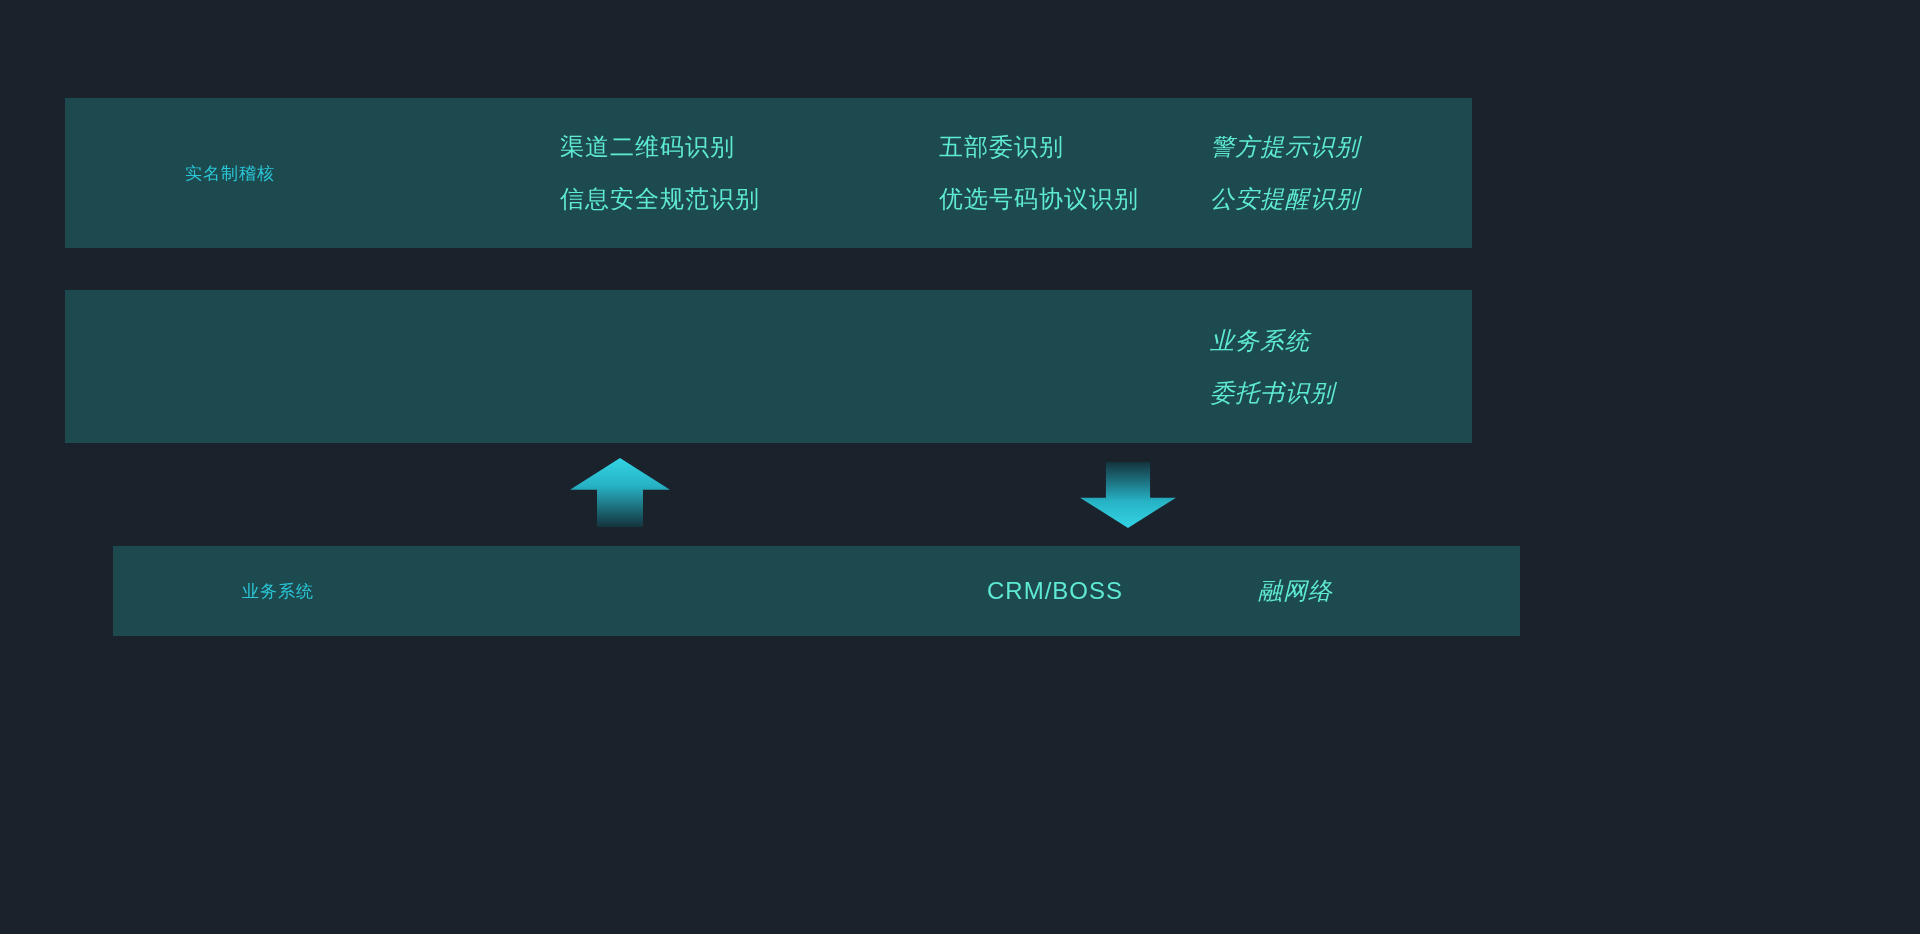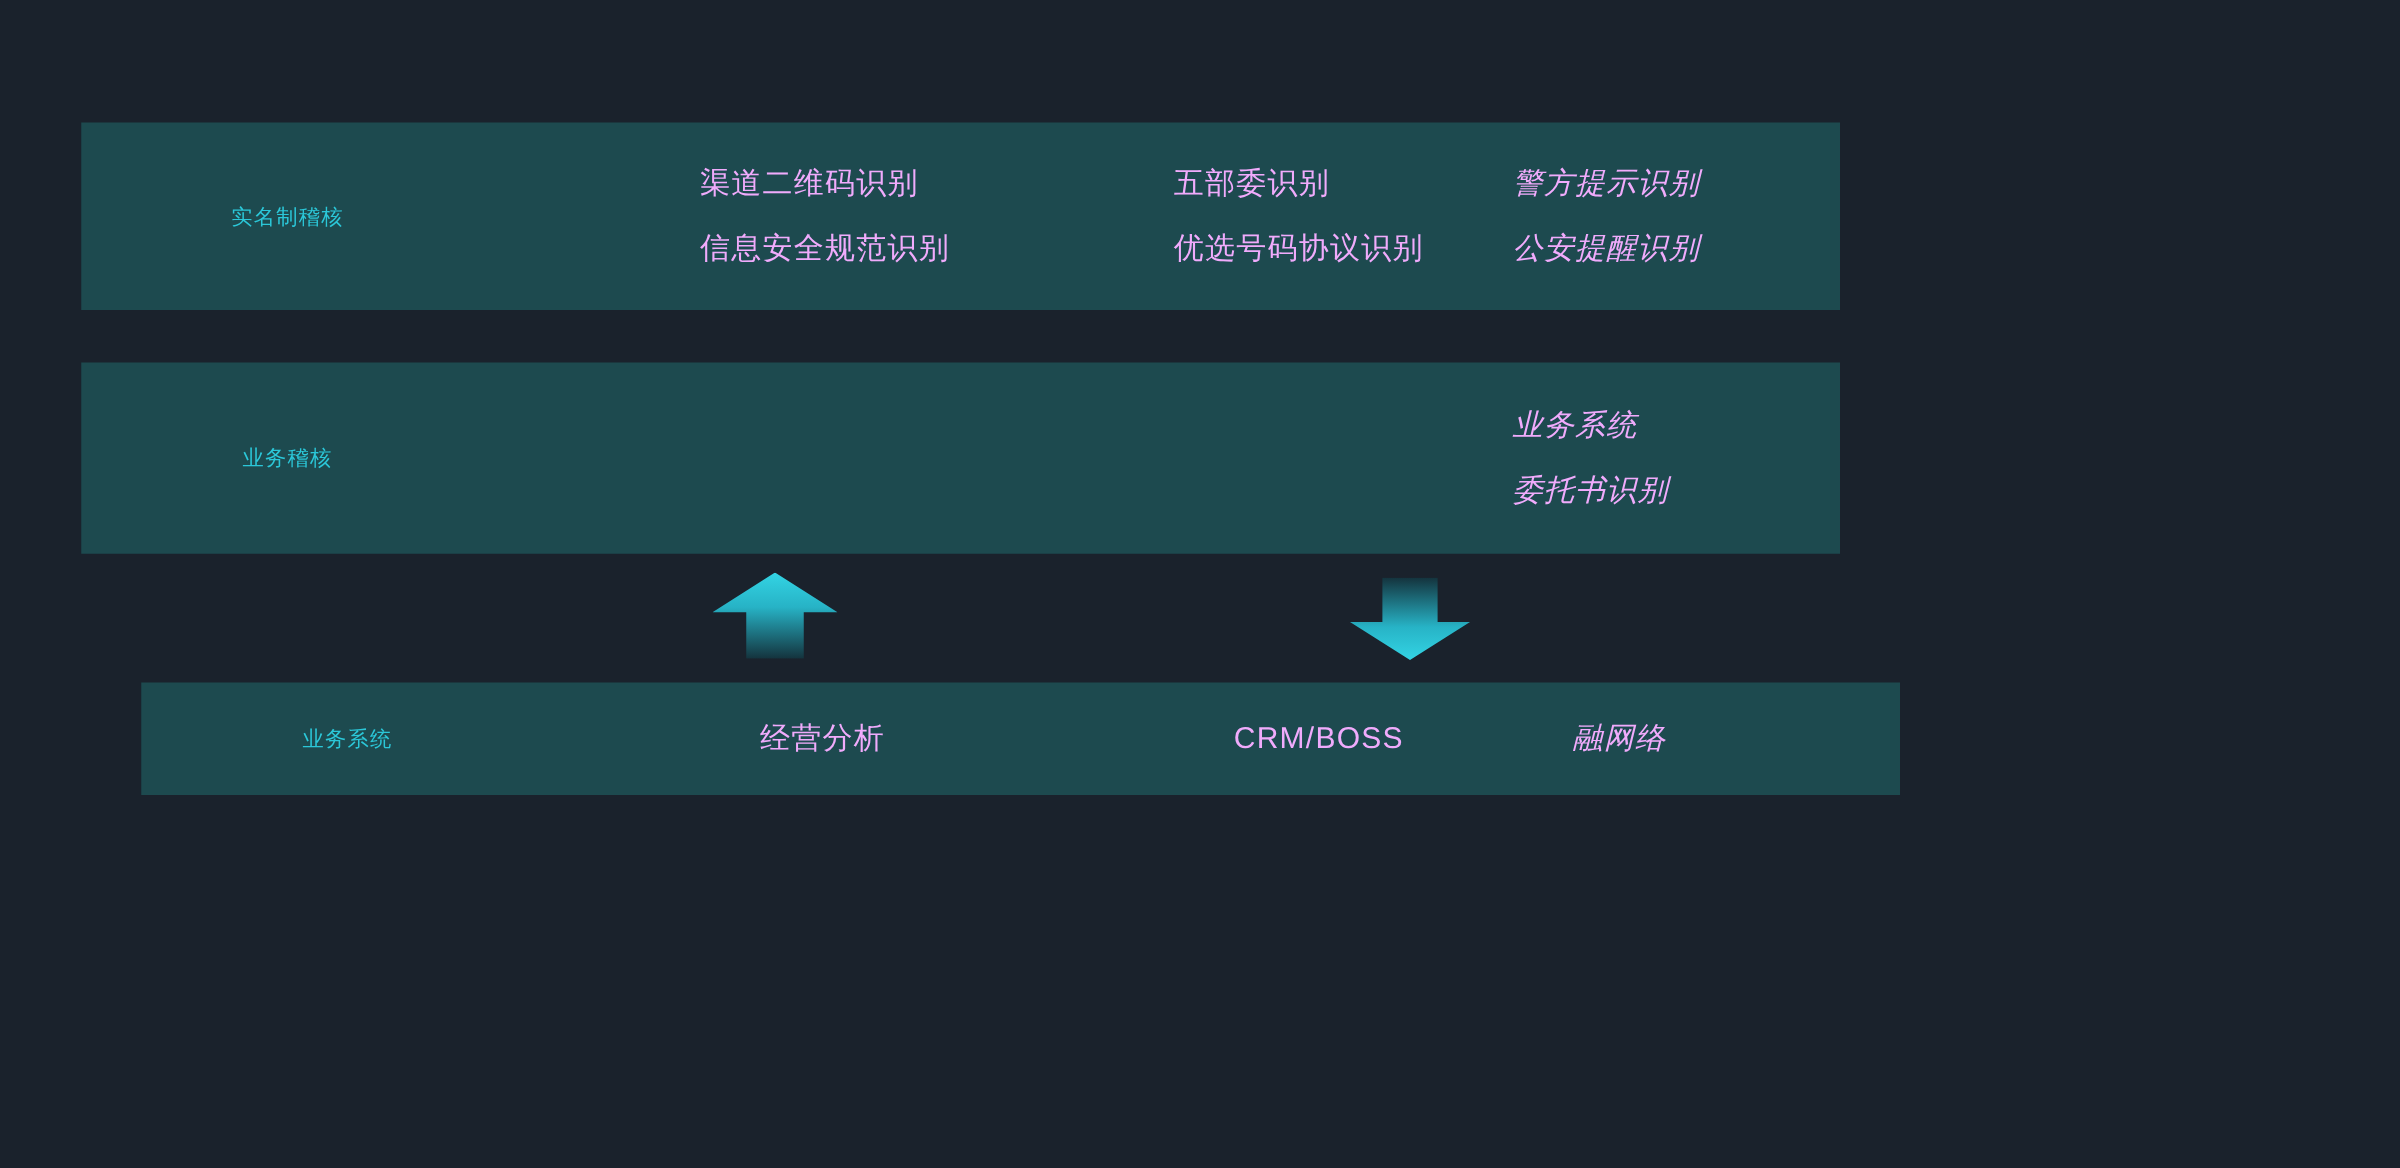--- a/index.html
+++ b/index.html
@@ -42,21 +42,21 @@
     letter-spacing: 1px;
   }
   .col {
     position: absolute;
     top: 0;
     height: 100%;
     display: flex;
     flex-direction: column;
     justify-content: center;
     gap: 22px;
-    color: #f0abfc;
+    color: #5eead4;
     font-size: 24px;
     letter-spacing: 1px;
   }
   .col-1 { left: 495px;  }
   .col-2 { left: 874px;  }
   .col-3 { left: 1145px; font-style: italic; }
   .line { line-height: 30px; white-space: nowrap; }
 
   .arrow {
     position: absolute;
@@ -93,35 +93,31 @@
       <div class="line">五部委识别</div>
       <div class="line">优选号码协议识别</div>
     </div>
     <div class="col col-3">
       <div class="line">警方提示识别</div>
       <div class="line">公安提醒识别</div>
     </div>
   </section>
 
   <section class="band band-2">
-    <div class="band-label">业务稽核</div>
     <div class="col col-3">
       <div class="line">业务系统</div>
       <div class="line">委托书识别</div>
     </div>
   </section>
 
   <div class="arrow arrow-up"></div>
   <div class="arrow arrow-down"></div>
 
   <section class="band band-3">
     <div class="band-label">业务系统</div>
-    <div class="col col-1">
-      <div class="line">经营分析</div>
-    </div>
     <div class="col col-2">
       <div class="line">CRM/BOSS</div>
     </div>
     <div class="col col-3">
       <div class="line">融网络</div>
     </div>
   </section>
 
 </div>
 

